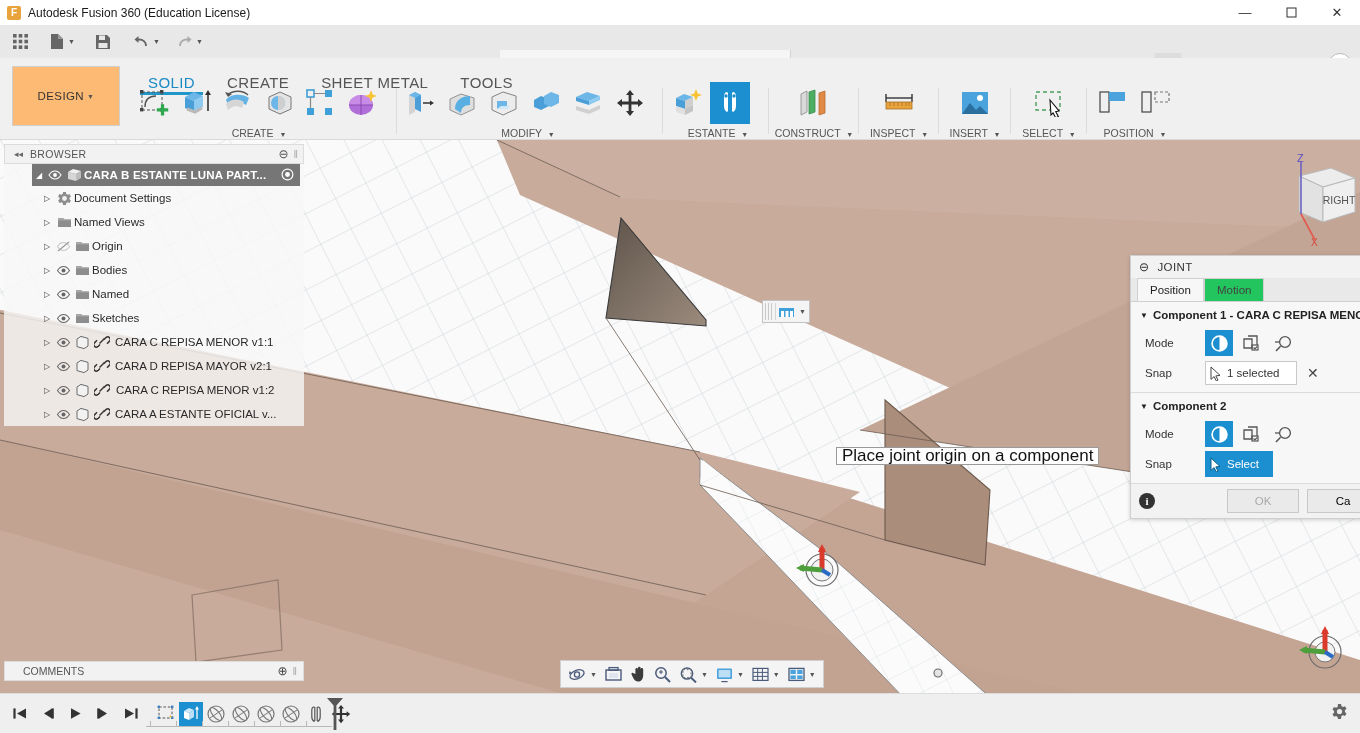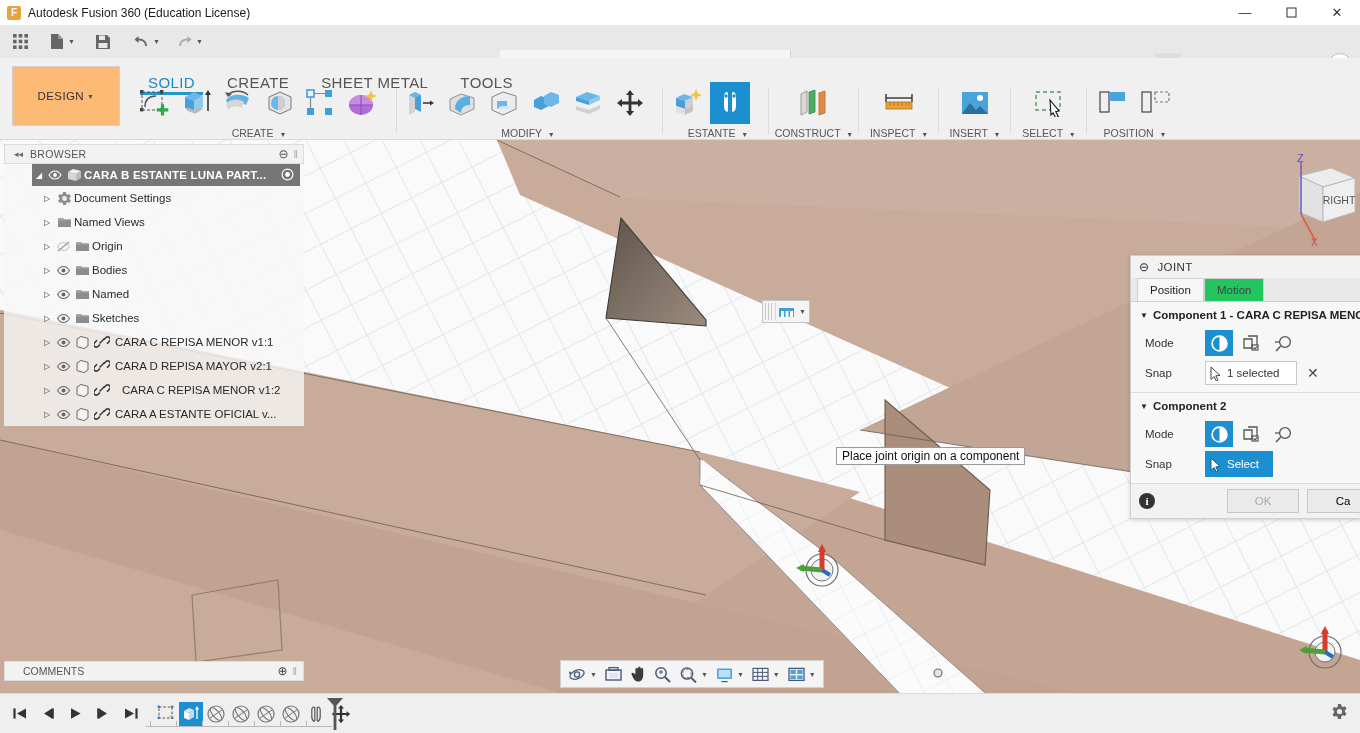--- a/index.html
+++ b/index.html
@@ -165,21 +165,21 @@
     font-size: 11px; font-weight: bold; display: flex; align-items: center; justify-content: center;
     font-family: "Liberation Serif", serif; }
   .jbtn { width: 72px; height: 24px; border: 1px solid #c8c8c8; background: #eaeaea;
     font-size: 11.5px; display: flex; align-items: center; justify-content: center; margin-left: 8px; text-align: right; }
   .jbtn.dis { color: #aaa; }
 
   
   .tooltip {
     position: absolute; left: 836px; top: 447px; height: 18px;
     background: #fdfdfd; border: 1px solid #9a9a9a;
-    font-size: 12px; color: #111; display: flex; align-items: center; padding: 0 5px;
+    font-size: 17px; color: #111; display: flex; align-items: center; padding: 0 5px;
   }
   
   .mini-tb {
     position: absolute; left: 762px; top: 300px; width: 48px; height: 23px;
     background: #f4f4f4; border: 1px solid #c3c3c3; display: flex; align-items: center;
   }
   .mini-grip { width: 8px; height: 17px; margin-left: 2px;
     background: repeating-linear-gradient(to right,#c9c9c9 0 1px,transparent 1px 3px); }
   .mini-sep { width: 1px; height: 17px; background: #d4d4d4; margin: 0 2px; }
 
@@ -851,21 +851,21 @@
               <path d="M2 4l4-2.6 7 2v7.6l-4 2.6-7-2z" fill="#f2f2f2" stroke="#6a6a6a" stroke-width="1"></path>
             </svg>
         </span>
         <span class="bicon">
           <svg width="16" height="14" viewBox="0 0 16 14">
               <path d="M6 9.5L3.8 11.7a2.6 2.6 0 0 1-3.6-3.6L3 5.3" fill="none" stroke="#333" stroke-width="1.5"></path>
               <path d="M10 4.5l2.2-2.2a2.6 2.6 0 0 1 3.6 3.6L13 8.7" fill="none" stroke="#333" stroke-width="1.5"></path>
               <path d="M5.5 8.5l5-5" stroke="#333" stroke-width="1.5"></path>
             </svg>
         </span>
-        <span class="blabel" style="margin-left:10px">CARA C REPISA  MENOR v1:2</span>
+        <span class="blabel" style="margin-left:4px">CARA C REPISA  MENOR v1:2</span>
       </div>
       <div class="brow" style="padding-left:36px">
         <span class="arrow">▷</span>
         <span class="eye">
           <svg width="15" height="11" viewBox="0 0 15 11">
               <path d="M7.5 1.5C4 1.5 1.5 5.5 1.5 5.5s2.5 4 6 4 6-4 6-4-2.5-4-6-4z" fill="none" stroke="#666" stroke-width="1.1"></path>
               <circle cx="7.5" cy="5.5" r="2" fill="#666"></circle>
             </svg>
         </span>
         <span class="bicon">

